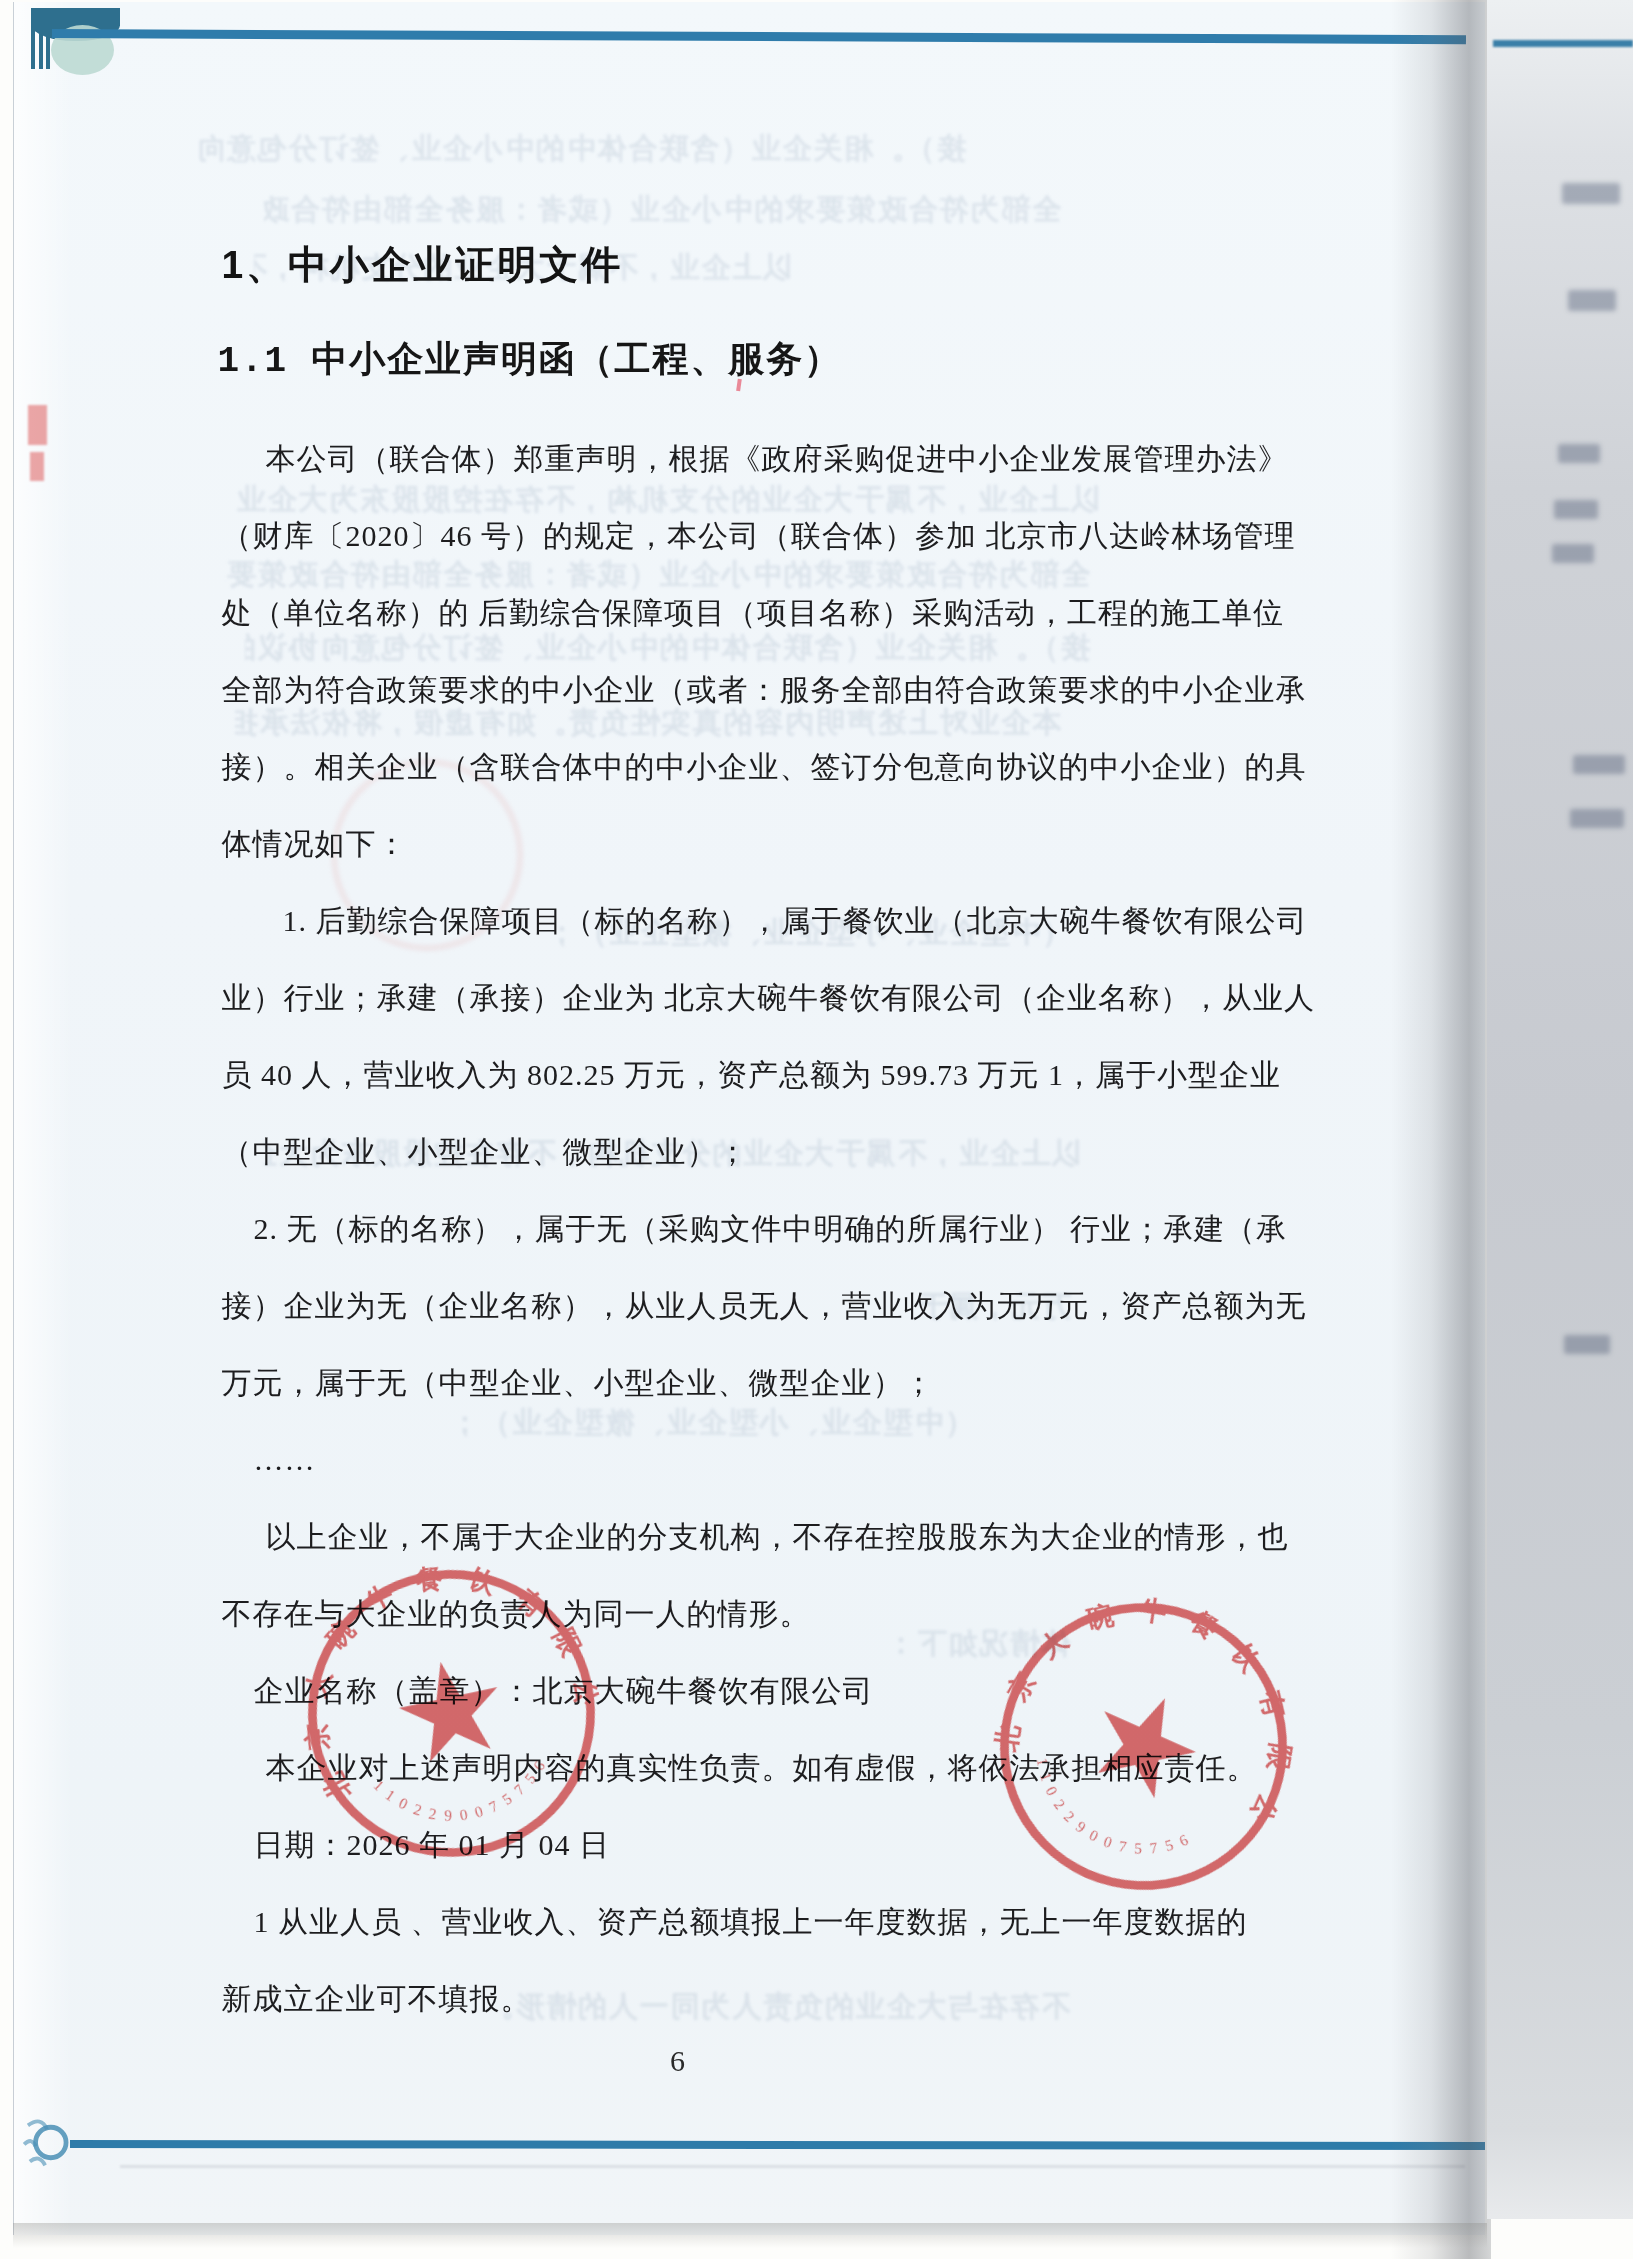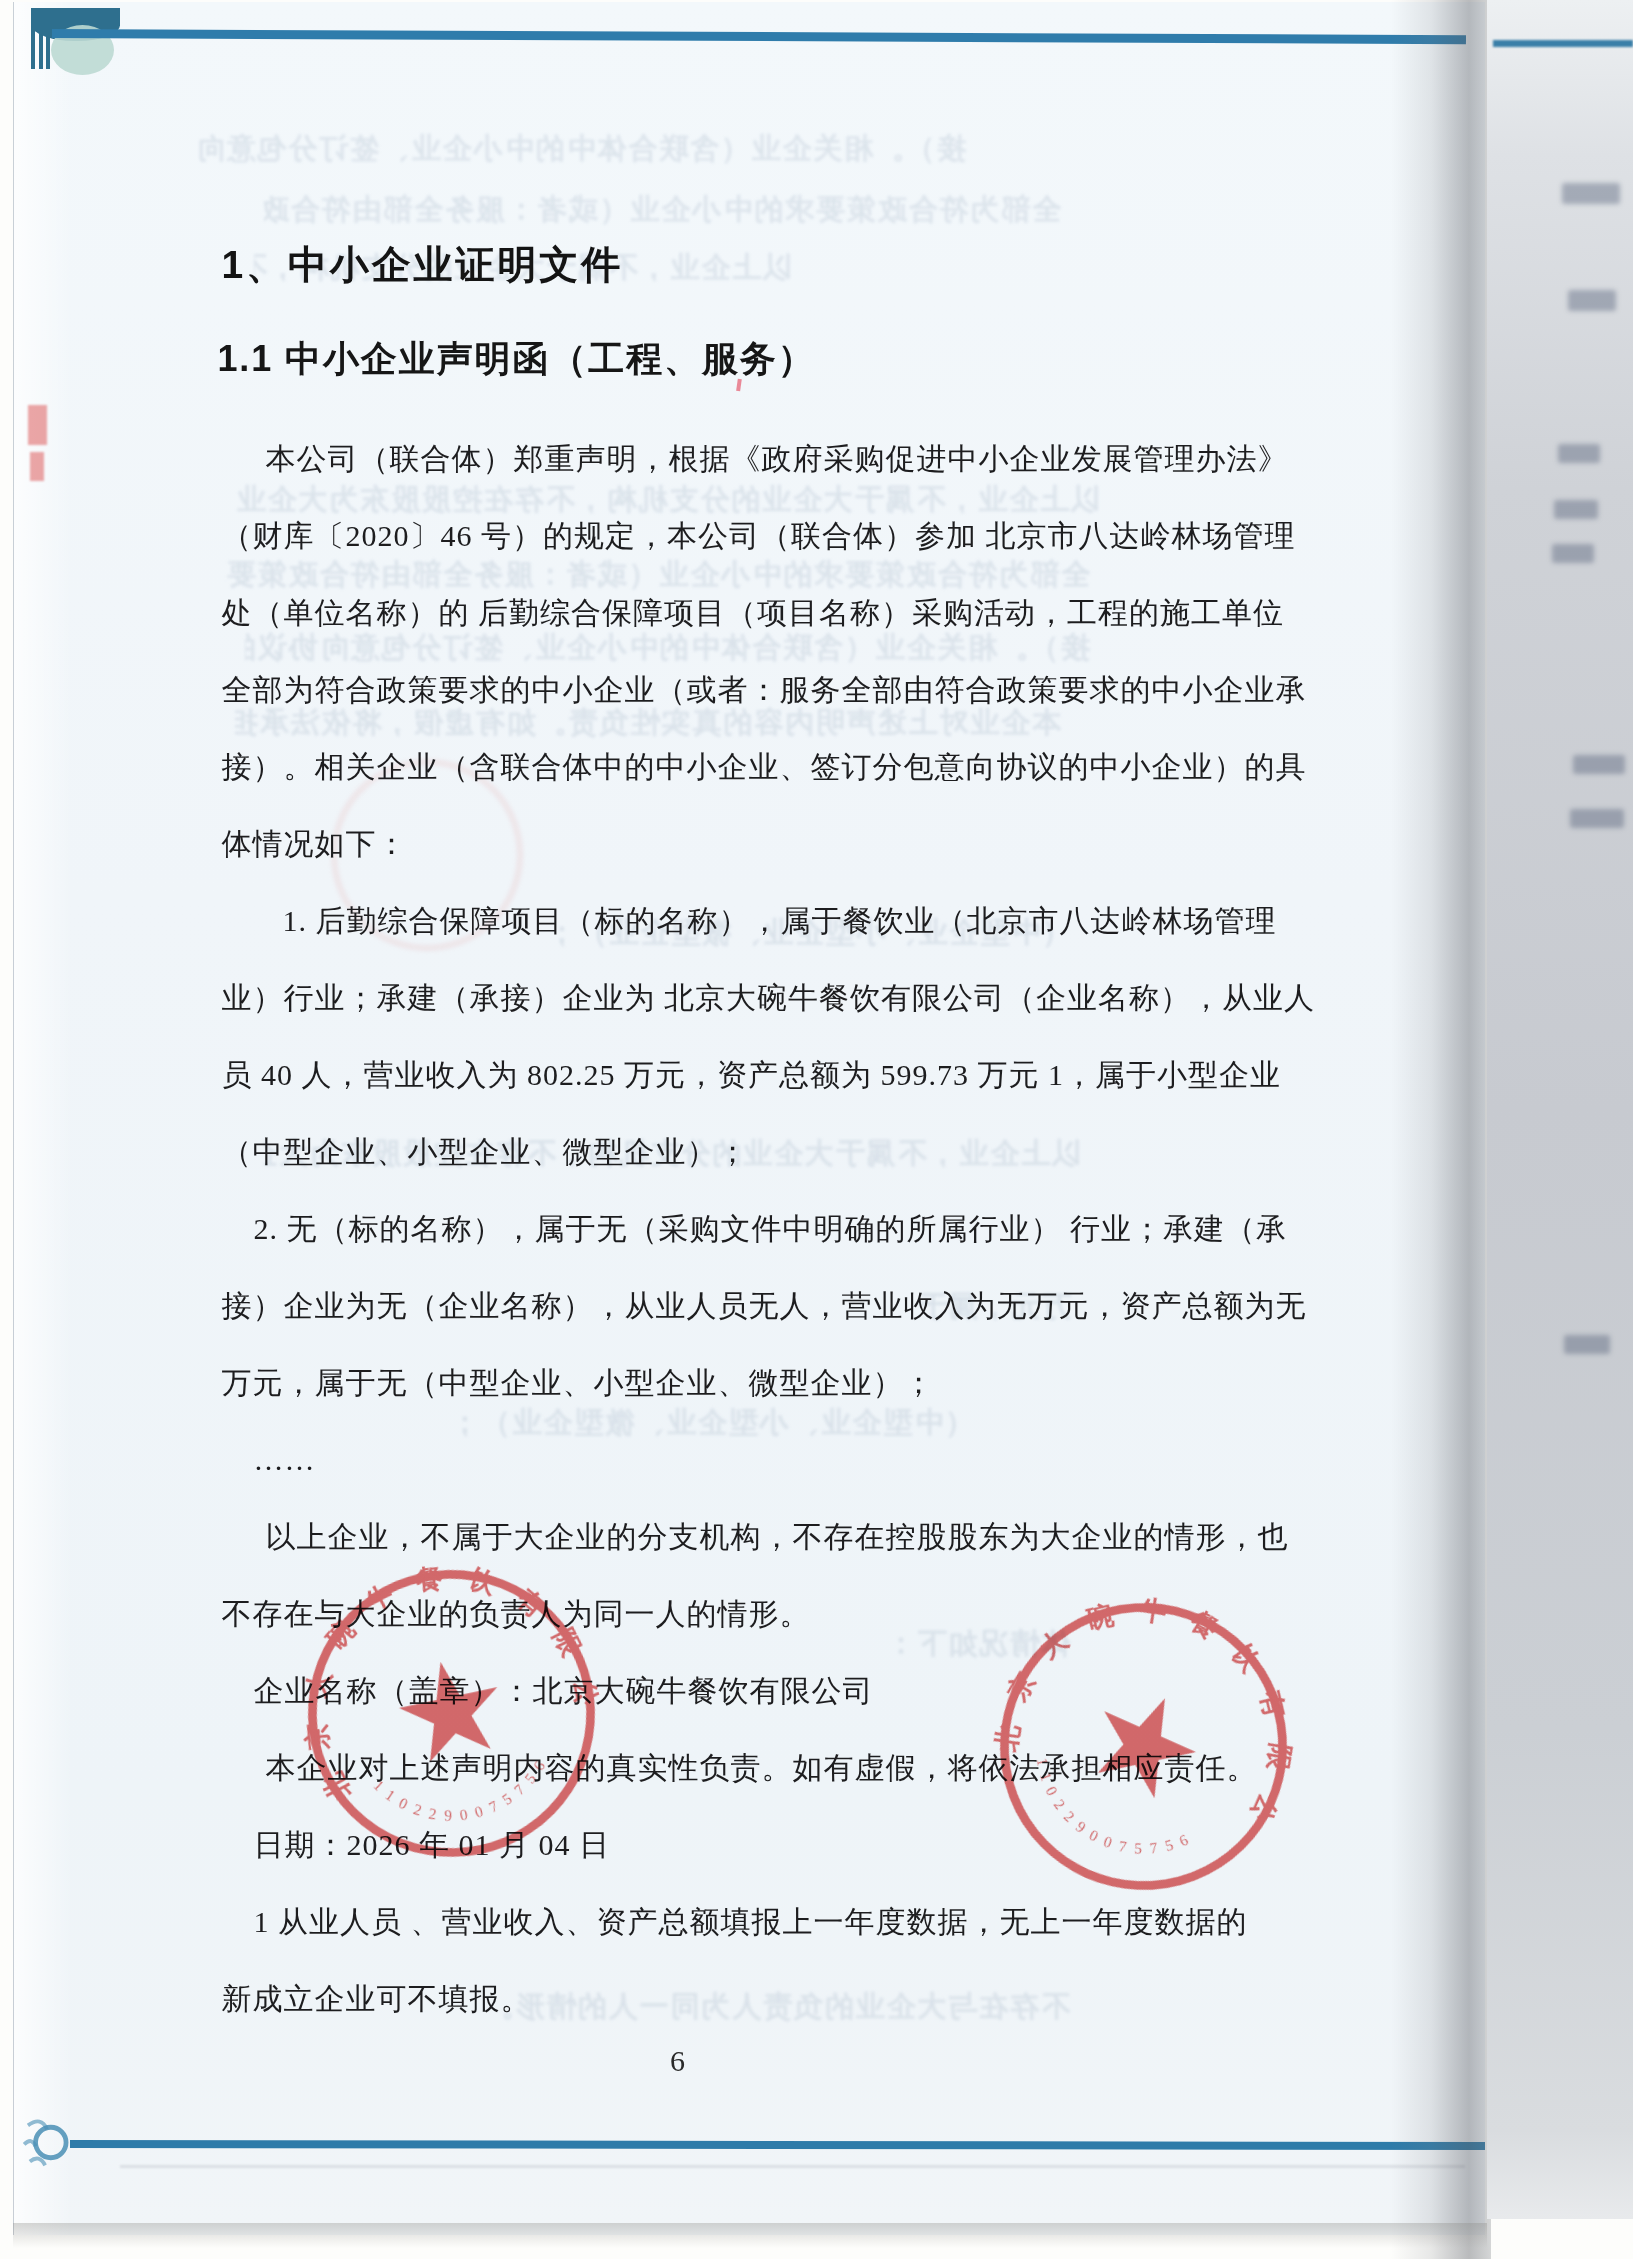--- a/index.html
+++ b/index.html
@@ -41,21 +41,21 @@
   
   .redmark { position:absolute; background:rgba(215,60,60,.45); filter:blur(1.2px); }
   .heading-redspot { position:absolute; left:723px; top:377px; width:3.8px; height:11.5px;
            background:rgba(230,90,110,.7); transform:rotate(8deg); }
 
   
   .title { position:absolute; left:207px; top:236px; width:1153px; 
            font-family:"Liberation Sans","DejaVu Sans",sans-serif;
            font-size:39px; font-weight:700; color:#141414; letter-spacing:2.9px; }
   .heading { position:absolute; left:203px; top:333px;
-           font-family:Liberation Sans, sans-serif;
+           font-family:Liberation Mono, monospace;
            font-size:36px; font-weight:700; color:#161616; letter-spacing:1.9px; }
   .bodytext { position:absolute; left:207px; top:423px; width:1162px;
            font-size:30px; color:#1d1d1f; letter-spacing:1px;margin-top:14px; }
   .ln { position:relative; height:77px; white-space:nowrap; line-height:40px; }
   .i1 { text-indent:32px; } .i2 { text-indent:44px; } .i3 { text-indent:61px; }
   .u  { text-underline-offset:6.7px; text-decoration-thickness:1.9px; }
   .pagenum { position:absolute; left:615px; top:2042px; width:96px; text-align:center;
            font-size:30px; color:#2a2a2a; }
 
   
@@ -110,21 +110,21 @@
   <div class="title">1、中小企业证明文件</div>
   <div class="heading">1.1 中小企业声明函（工程、服务）</div>
 
   <div class="bodytext">
     <div class="ln i2"><span>本公司（联合体）郑重声明，根据《政府采购促进中小企业发展管理办法》</span></div>
     <div class="ln"><span>（财库〔2020〕46 号）的规定，本公司（联合体）参加 </span><span class="u">北京市八达岭林场管理</span></div>
     <div class="ln"><span class="u">处</span><span>（单位名称）的 </span><span class="u">后勤综合保障项目</span><span>（项目名称）采购活动，工程的施工单位</span></div>
     <div class="ln"><span>全部为符合政策要求的中小企业（或者：服务全部由符合政策要求的中小企业承</span></div>
     <div class="ln"><span>接）。相关企业（含联合体中的中小企业、签订分包意向协议的中小企业）的具</span></div>
     <div class="ln"><span>体情况如下：</span></div>
-    <div class="ln i3"><span>1. </span><span class="u">后勤综合保障项目（标的名称）</span><span>，属于</span><span class="u">餐饮业（北京市八达岭林场管理</span></div>
+    <div class="ln i3"><span>1. </span><span class="u">后勤综合保障项目（标的名称）</span><span>，属于</span><span class="u">餐饮业（北京大碗牛餐饮有限公司</span></div>
     <div class="ln"><span class="u">业）</span><span>行业；承建（承接）企业为 </span><span class="u">北京大碗牛餐饮有限公司（企业名称）</span><span>，从业人</span></div>
     <div class="ln"><span>员 </span><span class="u">40</span><span> 人，营业收入为 </span><span class="u">802.25</span><span> 万元，资产总额为 </span><span class="u">599.73</span><span> 万元 1，属于</span><span class="u">小型企业</span></div>
     <div class="ln"><span>（中型企业、小型企业、微型企业）；</span></div>
     <div class="ln i1"><span>2. </span><span class="u">无（标的名称）</span><span>，属于</span><span class="u">无（采购文件中明确的所属行业）</span><span> 行业；承建（承</span></div>
     <div class="ln"><span>接）企业为</span><span class="u">无（企业名称）</span><span>，从业人员</span><span class="u">无</span><span>人，营业收入为</span><span class="u">无</span><span>万元，资产总额为</span><span class="u">无</span></div>
     <div class="ln"><span>万元，属于</span><span class="u">无（中型企业、小型企业、微型企业）</span><span>；</span></div>
     <div class="ln i1"><span>……</span></div>
     <div class="ln i2"><span>以上企业，不属于大企业的分支机构，不存在控股股东为大企业的情形，也</span></div>
     <div class="ln"><span>不存在与大企业的负责人为同一人的情形。</span></div>
     <div class="ln i1"><span>企业名称（盖章）：</span><span class="u">北京大碗牛餐饮有限公司</span></div>

